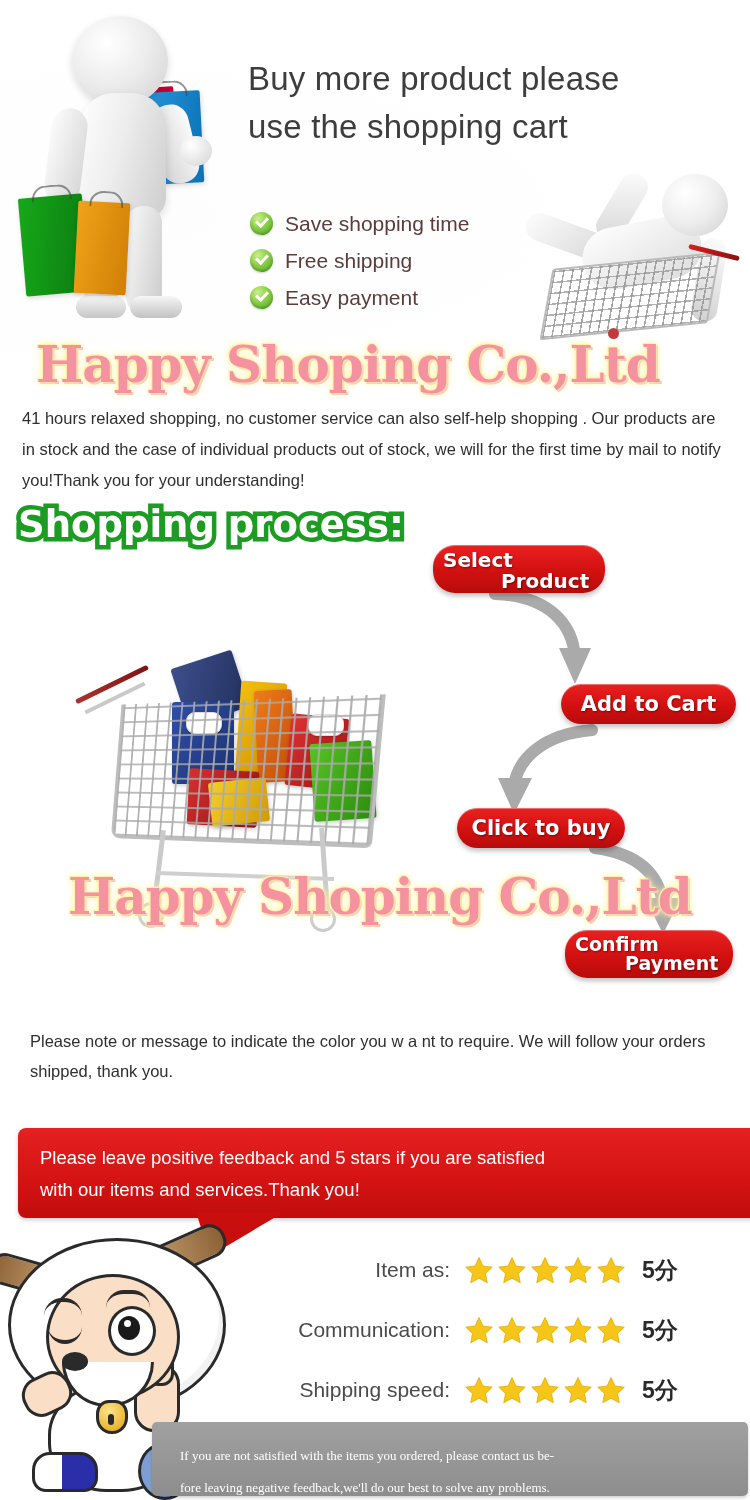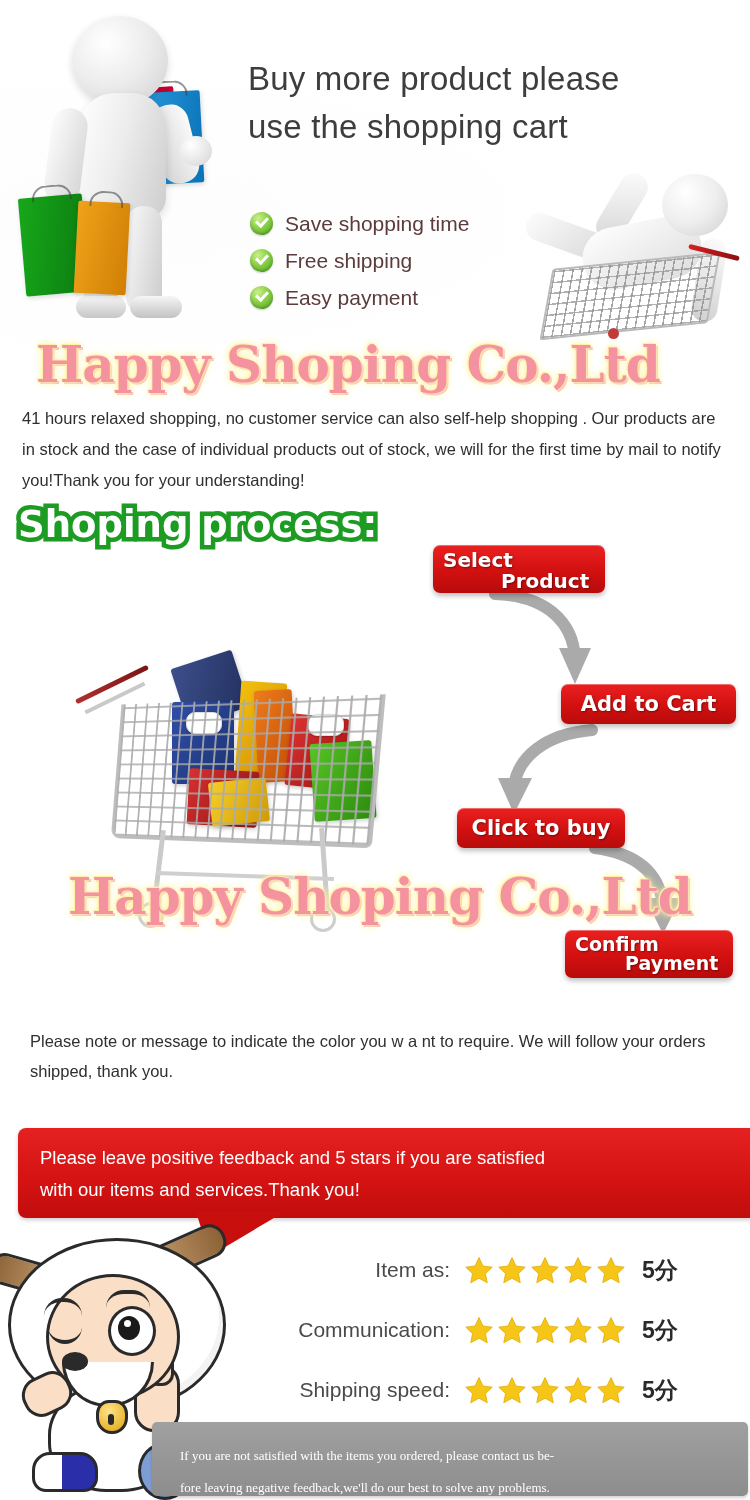--- a/index.html
+++ b/index.html
@@ -137,21 +137,21 @@
   .g-orange{left:196px;top:60px;width:38px;height:92px;background:linear-gradient(120deg,#ef7c1b,#c14b06);transform:rotate(-3deg);}
   .g-red{left:228px;top:86px;width:58px;height:72px;background:linear-gradient(120deg,#e03232,#9c1414);transform:rotate(6deg);}
   .g-green{left:252px;top:112px;width:62px;height:78px;background:linear-gradient(120deg,#56c424,#2b8a0d);transform:rotate(-4deg);}
   .g-red2{left:128px;top:140px;width:70px;height:56px;background:linear-gradient(120deg,#d83030,#8e1111);transform:rotate(3deg);}
   .g-yellow2{left:150px;top:150px;width:58px;height:44px;background:linear-gradient(120deg,#f5cf2a,#cf9a07);transform:rotate(-6deg);}
   .bow{position:absolute;width:34px;height:20px;background:#fff;border:1px solid #ddd;border-radius:9px;
     box-shadow:0 1px 2px rgba(0,0,0,.2);}
   .bow1{left:126px;top:82px;} .bow2{left:248px;top:84px;}
 
   .pbtn{position:absolute;background:linear-gradient(180deg,#ea2020 0%,#d21010 55%,#b80b0b 100%);
-    border-radius:7px;box-shadow:0 3px 5px rgba(0,0,0,.25), inset 0 1px 0 rgba(255,255,255,.35);
+    border-radius:22px;box-shadow:0 3px 5px rgba(0,0,0,.25), inset 0 1px 0 rgba(255,255,255,.35);
     color:#fff;font-weight:bold;font-family:"DejaVu Sans", sans-serif;
     text-shadow:1px 1px 2px rgba(0,0,0,.4);}
   .pbtn .ln{display:block;white-space:nowrap;}
   .pb-select{left:433px;top:545px;width:172px;height:48px;font-size:20px;}
   .pb-select .l1{margin:3px 0 0 10px;} .pb-select .l2{margin:-3px 0 0 68px;}
   .pb-cart{left:561px;top:684px;width:175px;height:40px;font-size:21px;line-height:40px;text-align:center;}
   .pb-click{left:457px;top:808px;width:168px;height:40px;font-size:21px;line-height:40px;text-align:center;}
   .pb-confirm{left:565px;top:930px;width:168px;height:48px;font-size:19px;}
   .pb-confirm .l1{margin:3px 0 0 10px;} .pb-confirm .l2{margin:-3px 0 0 60px;}
 
@@ -275,21 +275,21 @@
         <span class="check"></span>
         <span>Easy payment</span>
       </div>
     </div>
   </div>
 
   <div class="wm wm1">Happy Shoping Co.,Ltd</div>
 
   <p class="para">41 hours relaxed shopping, no customer service can also self-help shopping . Our products are in stock and the case of individual products out of stock, we will for the first time by mail to notify you!Thank you for your understanding!</p>
 
-  <div class="proc-title">Shoping process:</div>
+  <div class="proc-title">Shopping process:</div>
 
   <div class="bigcart">
     <div class="handle"></div>
     <div class="bar"></div>
     <div class="gift g-navy"></div>
     <div class="gift g-blue"></div>
     <div class="gift g-yellow"></div>
     <div class="gift g-orange"></div>
     <div class="gift g-red"></div>
     <div class="gift g-green"></div>

